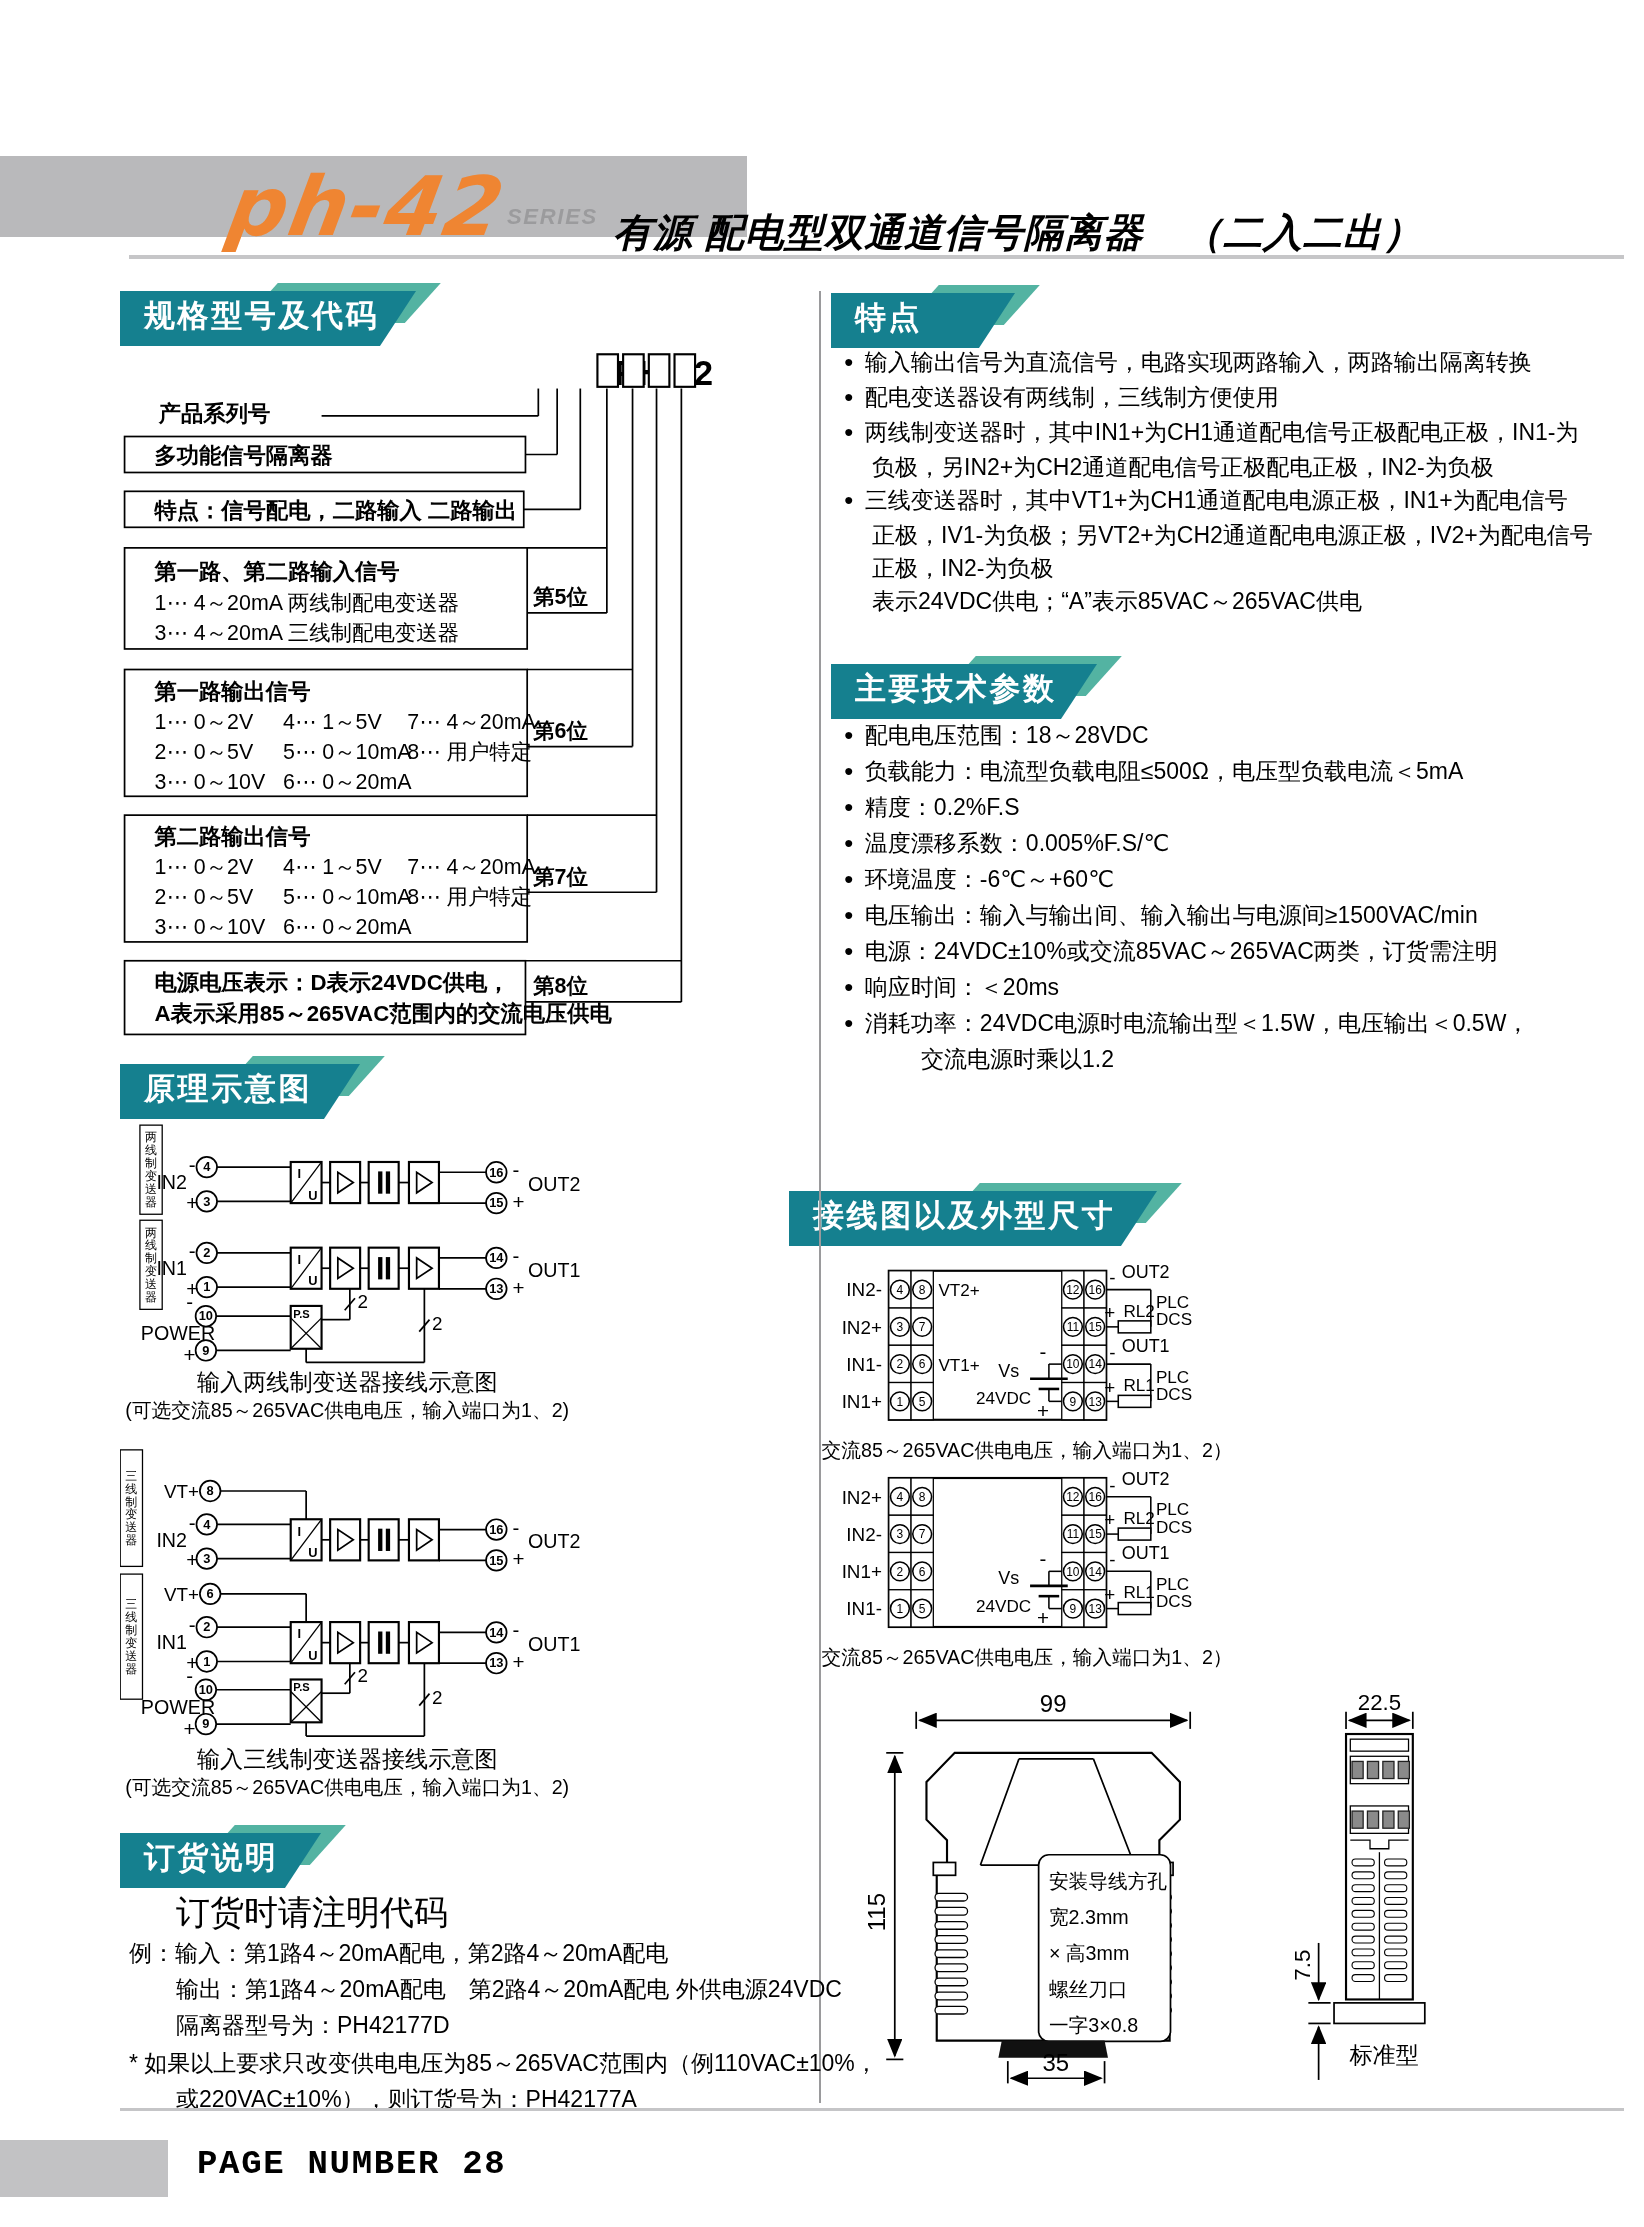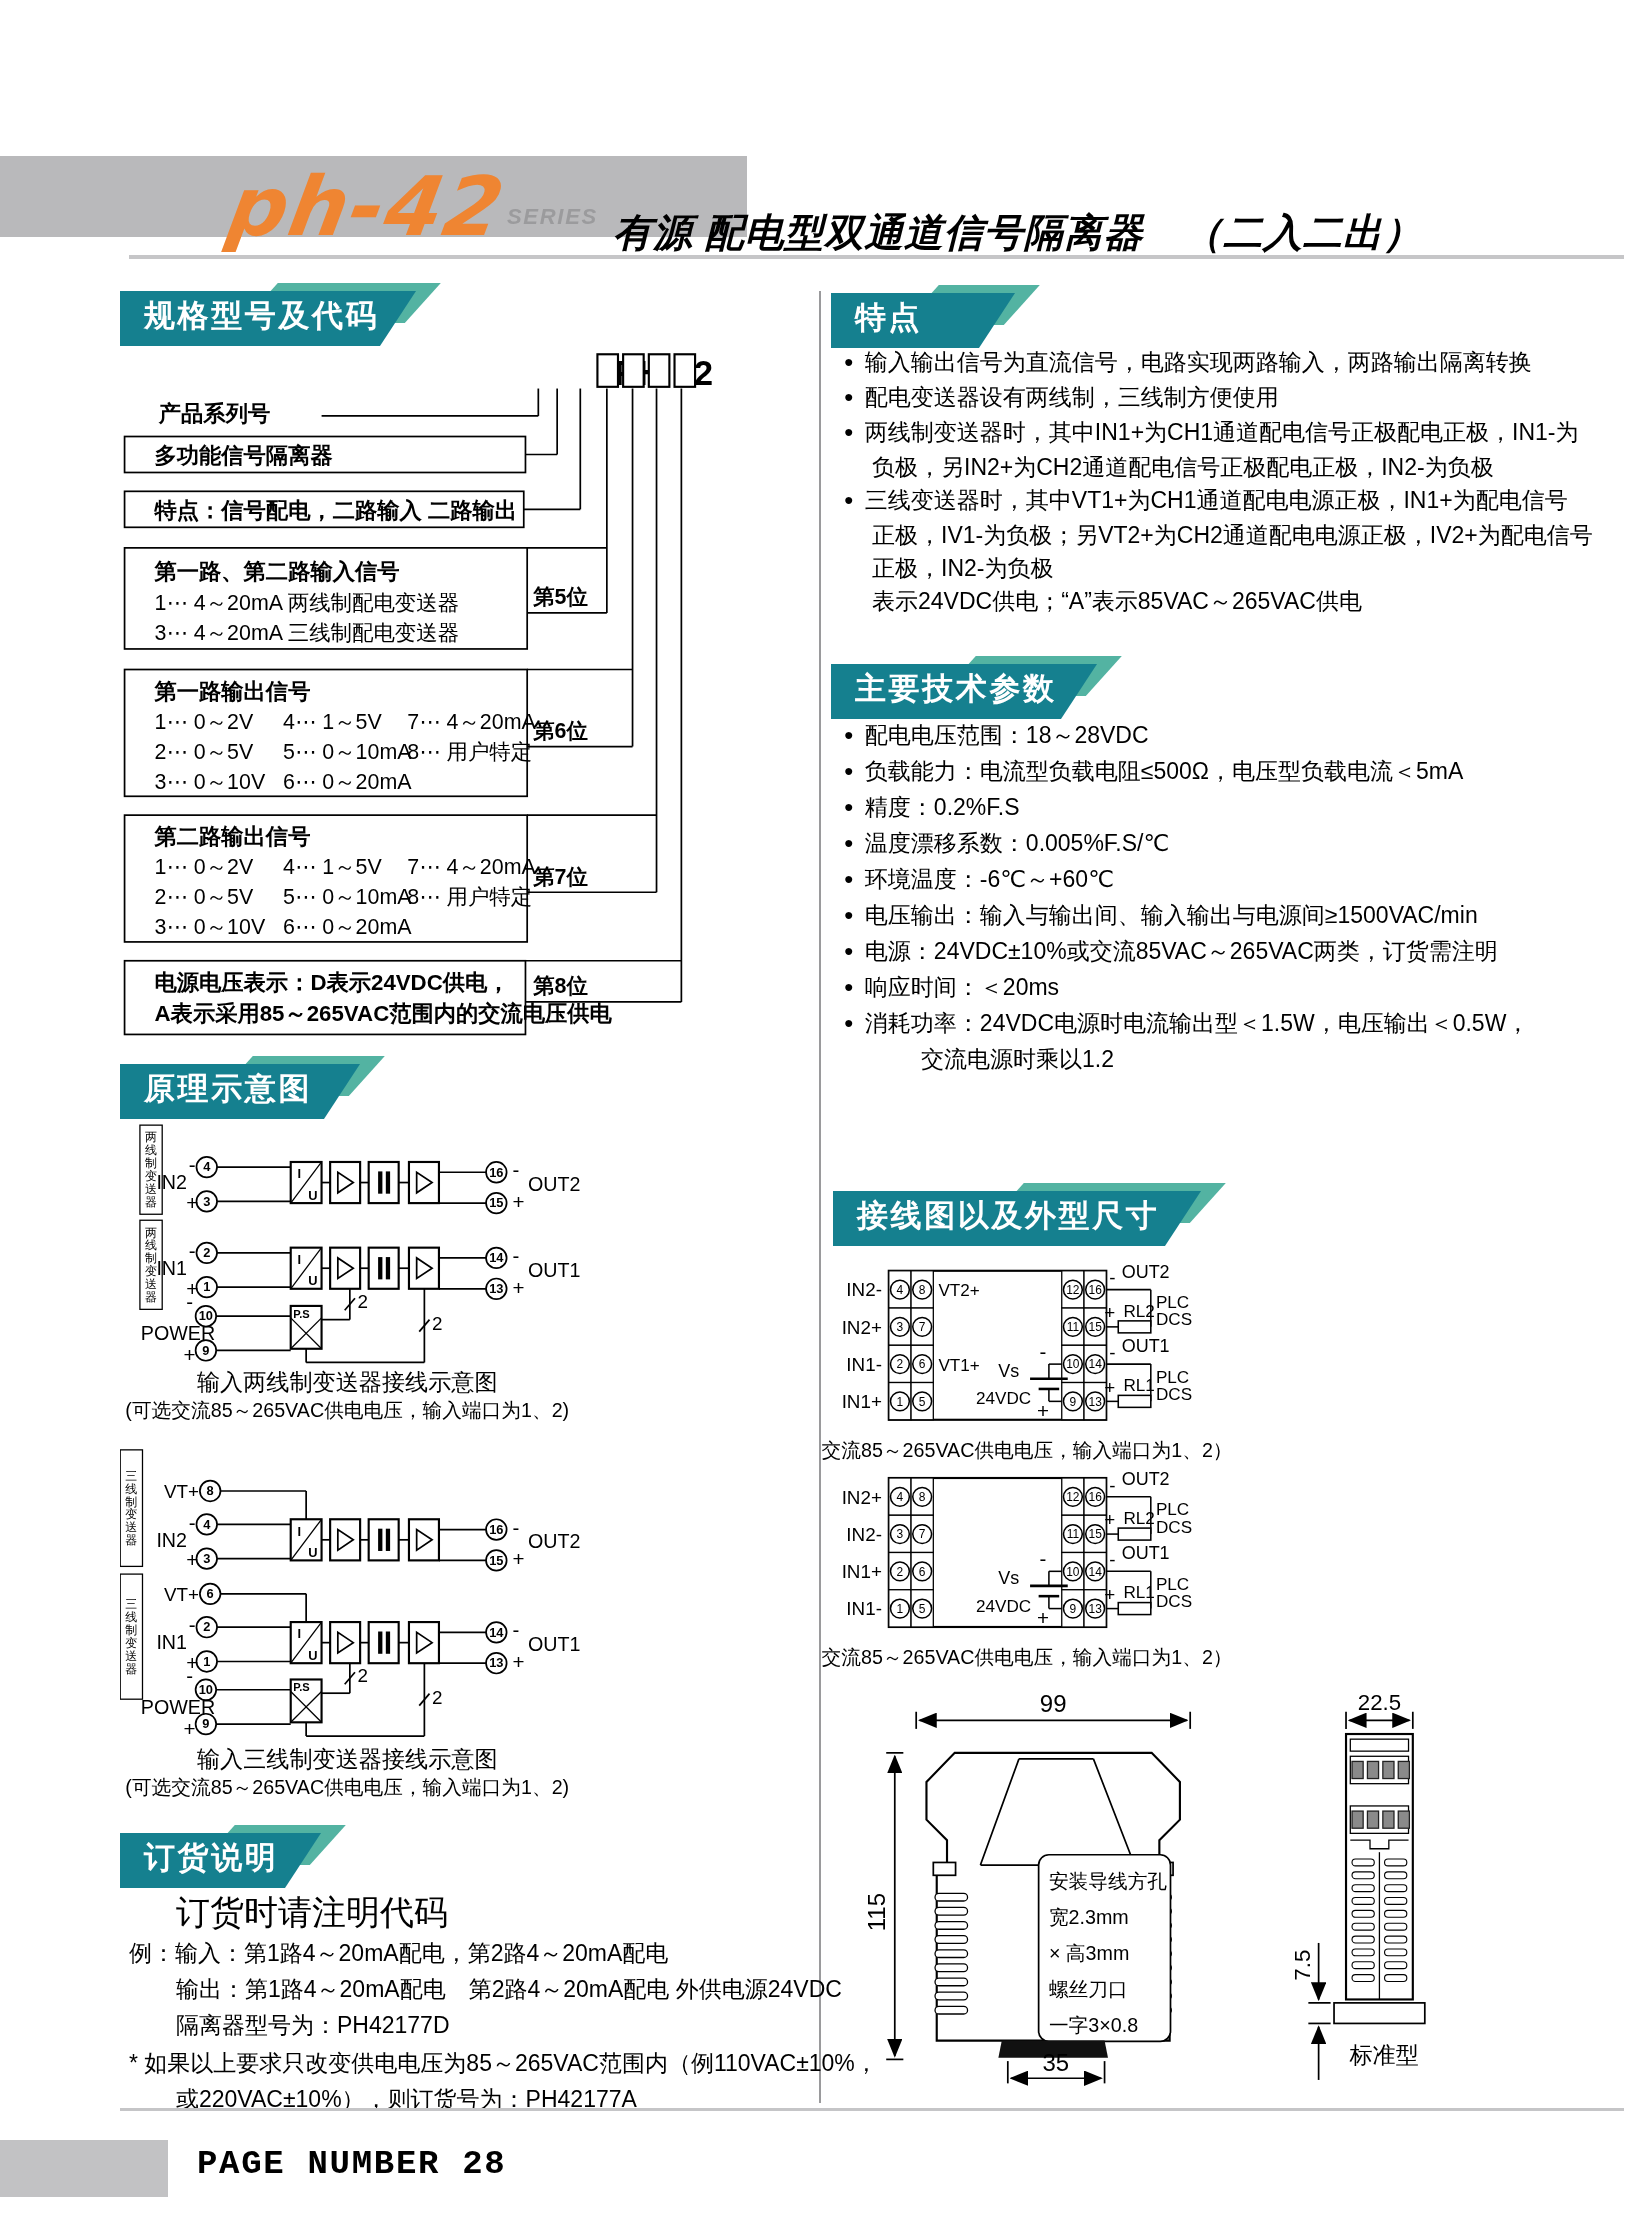--- a/index.html
+++ b/index.html
@@ -65,21 +65,21 @@
   <div class="band" style="left:831px;top:293px;width:184px">
     <span class="band-accent"></span>
     <span class="band-bg"></span>
     <span class="band-label">特点</span>
   </div>
   <div class="band" style="left:831px;top:664px;width:266px">
     <span class="band-accent"></span>
     <span class="band-bg"></span>
     <span class="band-label">主要技术参数</span>
   </div>
-  <div class="band" style="left:833px;top:1191px;width:368px">
+  <div class="band" style="left:789px;top:1191px;width:368px">
     <span class="band-accent"></span>
     <span class="band-bg"></span>
     <span class="band-label">接线图以及外型尺寸</span>
   </div>
 
   <div class="divider-v"></div>
 
   <svg id="code-svg" class="abs" style="left:120px;top:332px" width="703" height="711" viewBox="0 0 820 830">
       <text x="577" y="62" font-size="40" fill="#000" font-weight="bold" letter-spacing="1">PH 42</text>
       <rect x="557" y="26" width="24" height="38" fill="#fff" stroke="#000" stroke-width="2.5"></rect>

